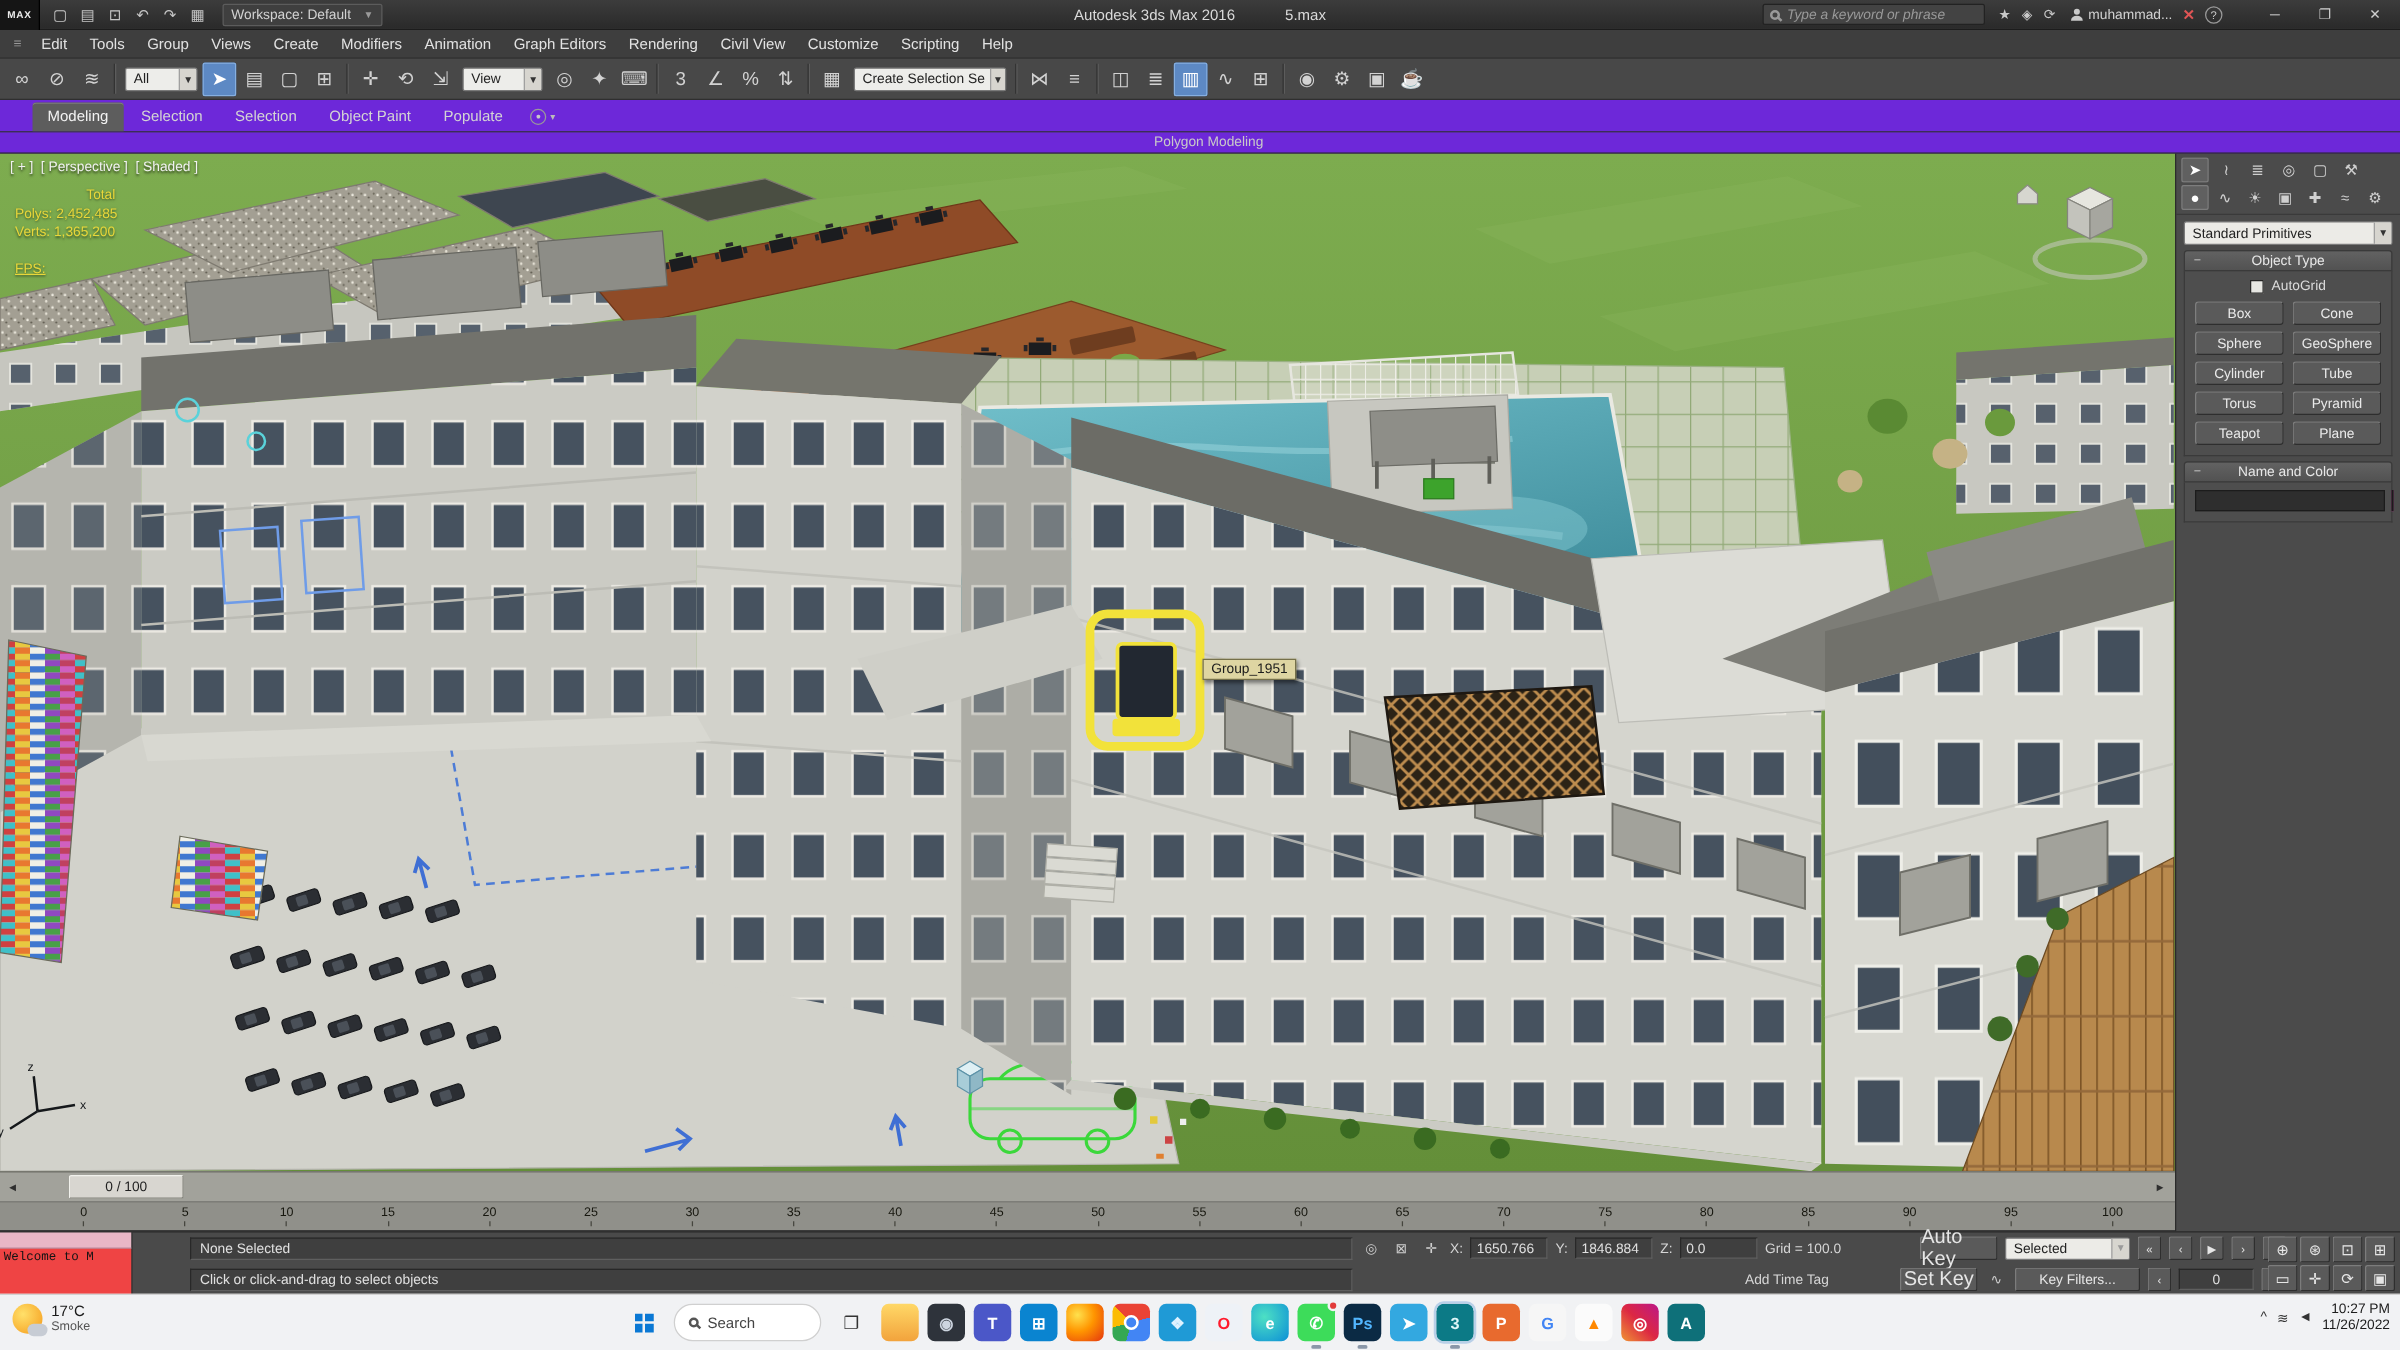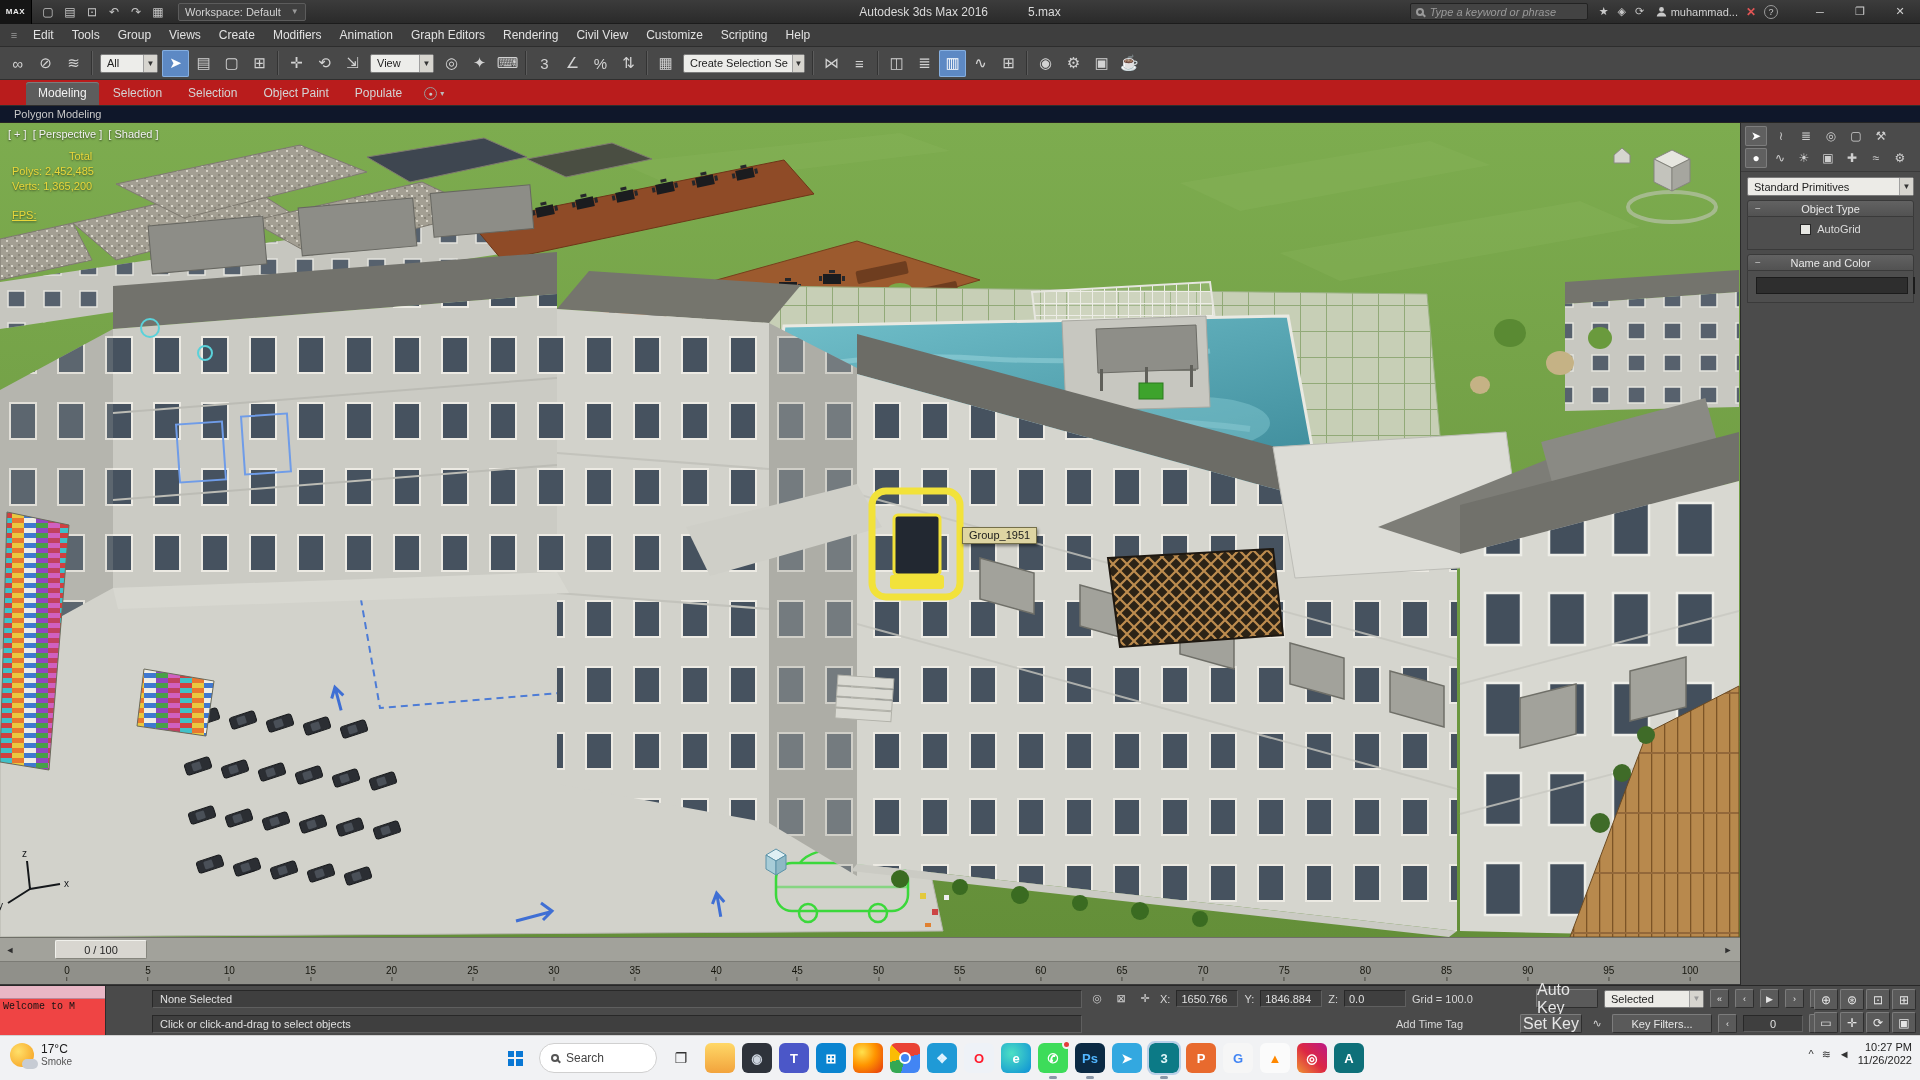--- a/index.html
+++ b/index.html
@@ -31,26 +31,26 @@
   
   .menubar{position:absolute; top:24px; left:0; width:100%; height:23px; background:#3e3e3e; border-bottom:1px solid #2d2d2d; display:flex; align-items:center; padding-left:4px;}
   .menu-pre{width:20px; text-align:center; color:#9a9a9a; font-size:11px;}
   .menu-item{padding:0 9px; font-size:12px; color:#e2e2e2; line-height:22px; white-space:nowrap;}
   .toolbar{position:absolute; top:47px; left:0; width:100%; height:33px; background:#484848; border-bottom:1px solid #2f2f2f; display:flex; align-items:center; padding:0 4px; gap:1px;}
   .tb-ico{width:27px; height:27px; display:flex; align-items:center; justify-content:center; font-size:15px; color:#d2d2d2; border-radius:2px; flex:0 0 auto;}
   .tb-ico.active{background:var(--hl); box-shadow:inset 0 0 0 1px #86afe0; color:#fff;}
   .tb-sep{width:2px; height:24px; border-left:1px solid #333; border-right:1px solid #5c5c5c; margin:0 3px; flex:0 0 auto;}
   .tb-dd{height:19px; background:#ededea; color:#222; border:1px solid #7a7a7a; border-radius:2px; display:flex; align-items:center; font-size:11px; padding-left:6px; margin:0 3px; flex:0 0 auto; justify-content:space-between; overflow:hidden; white-space:nowrap;}
   .tb-dd .car{width:14px; align-self:stretch; background:#d7d5cf; border-left:1px solid #a0a0a0; display:flex; align-items:center; justify-content:center; color:#333; margin-left:4px;}
-  .ribbon{position:absolute; top:80px; left:0; width:100%; height:26px; background:#b91c1c; display:flex; align-items:flex-end; padding-left:26px; gap:2px; border-bottom:1px solid #2e2e2e;}
+  .ribbon{position:absolute; top:80px; left:0; width:100%; height:26px; background:#6d28d9; display:flex; align-items:flex-end; padding-left:26px; gap:2px; border-bottom:1px solid #2e2e2e;}
   .rtab{padding:4px 12px 5px; font-size:12px; color:#d4d4d4; border-radius:3px 3px 0 0;}
   .rtab.active{background:#5d5d5d; box-shadow:inset 0 1px 0 #7c7c7c; color:#f2f2f2;}
   .rib-extra{display:flex; align-items:center; gap:3px; margin-left:8px; padding-bottom:5px;}
   .circ{width:13px; height:13px; border-radius:50%; border:1px solid #9a9a9a; display:flex; align-items:center; justify-content:center; font-size:7px; color:#c9c9c9;}
-  .polyrow{position:absolute; top:106px; left:0; width:100%; height:17px; background:#0f172a; border-bottom:1px solid #242424; display:flex; align-items:center; padding-left:14px; font-size:11px; color:#c9c9c9;}
+  .polyrow{position:absolute; top:106px; left:0; width:100%; height:17px; background:#6d28d9; border-bottom:1px solid #242424; display:flex; align-items:center; padding-left:14px; font-size:11px; color:#c9c9c9;justify-content:center;}
 
   
   .work{position:absolute; top:123px; left:0; width:100%; height:862px;}
   .viewport{position:absolute; left:0; top:0; width:1740px; height:814px; background:#6f9e41; overflow:hidden;}
   .viewport svg{position:absolute; inset:0;}
   .vp-label{position:absolute; top:5px; left:8px; display:flex; gap:6px; font-size:11px; color:#f2f2f2; text-shadow:0 1px 2px rgba(0,0,0,.65); z-index:5;}
   .stats{position:absolute; top:26px; left:12px; font-size:11px; line-height:15px; color:var(--stats); text-shadow:0 1px 2px rgba(0,0,0,.55); z-index:5;}
   .stats .t{padding-left:57px;}
   .stats .fps{margin-top:14px;text-decoration:underline;}
   .tooltip{position:absolute; left:962px; top:404px; background:#ded5a2; border:1px solid #75704a; color:#1b1b1b; font-size:11px; padding:1px 6px 2px; box-shadow:1px 2px 3px rgba(0,0,0,.45); z-index:6; white-space:nowrap;}
@@ -665,20 +665,32 @@
       <div class="rollout">
         <div class="roll-head">
           <span class="pm">−</span>
           <span>Object Type</span>
         </div>
         <div class="roll-body">
           <div class="autogrid">
             <span class="chk"></span>
             <span>AutoGrid</span>
           </div>
+          <div class="btn-grid" id="objBtns">
+              <div class="cp-btn">Box</div>
+              <div class="cp-btn">Cone</div>
+              <div class="cp-btn">Sphere</div>
+              <div class="cp-btn">GeoSphere</div>
+              <div class="cp-btn">Cylinder</div>
+              <div class="cp-btn">Tube</div>
+              <div class="cp-btn">Torus</div>
+              <div class="cp-btn">Pyramid</div>
+              <div class="cp-btn">Teapot</div>
+              <div class="cp-btn">Plane</div>
+            </div>
         </div>
       </div>
       <div class="rollout">
         <div class="roll-head">
           <span class="pm">−</span>
           <span>Name and Color</span>
         </div>
         <div class="roll-body">
           <div class="nc-row">
             <input class="nc-input" value="" style="">

